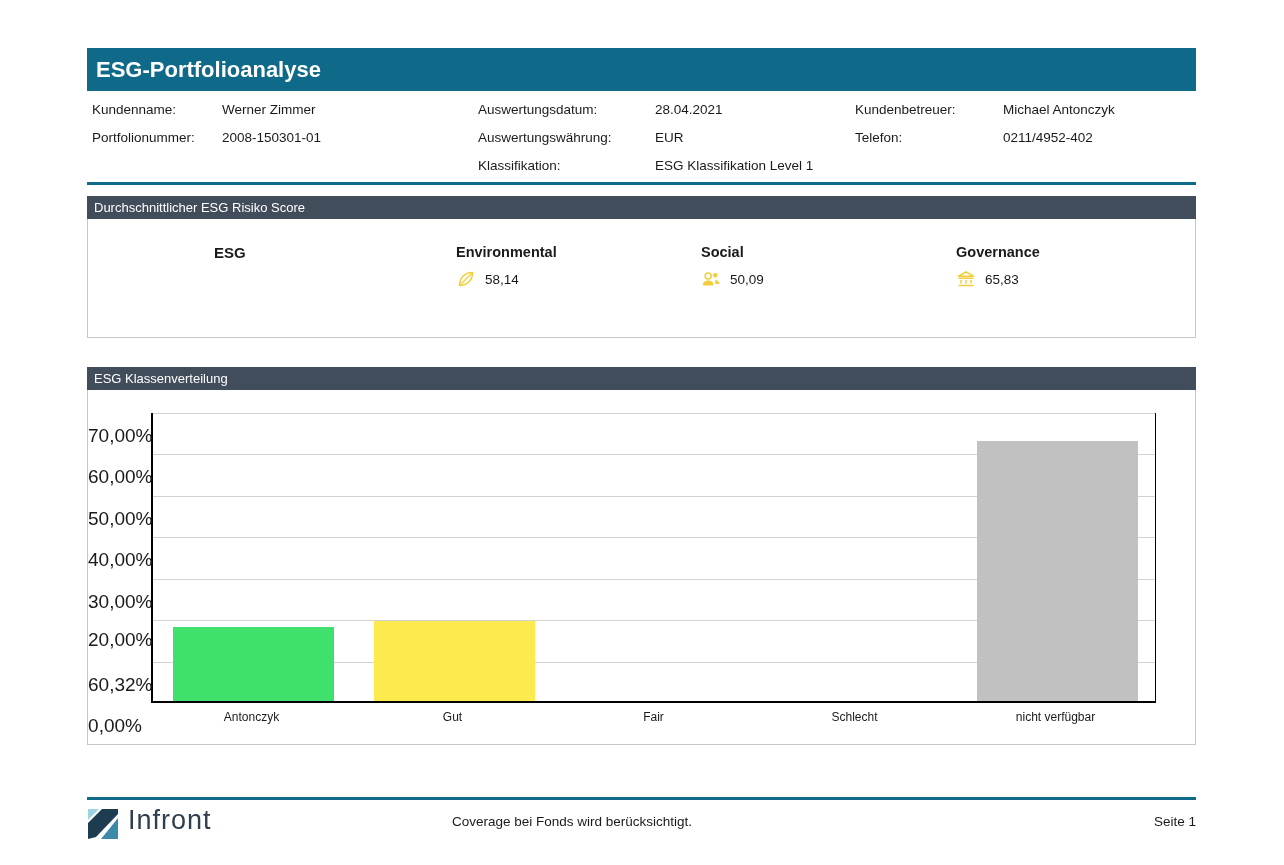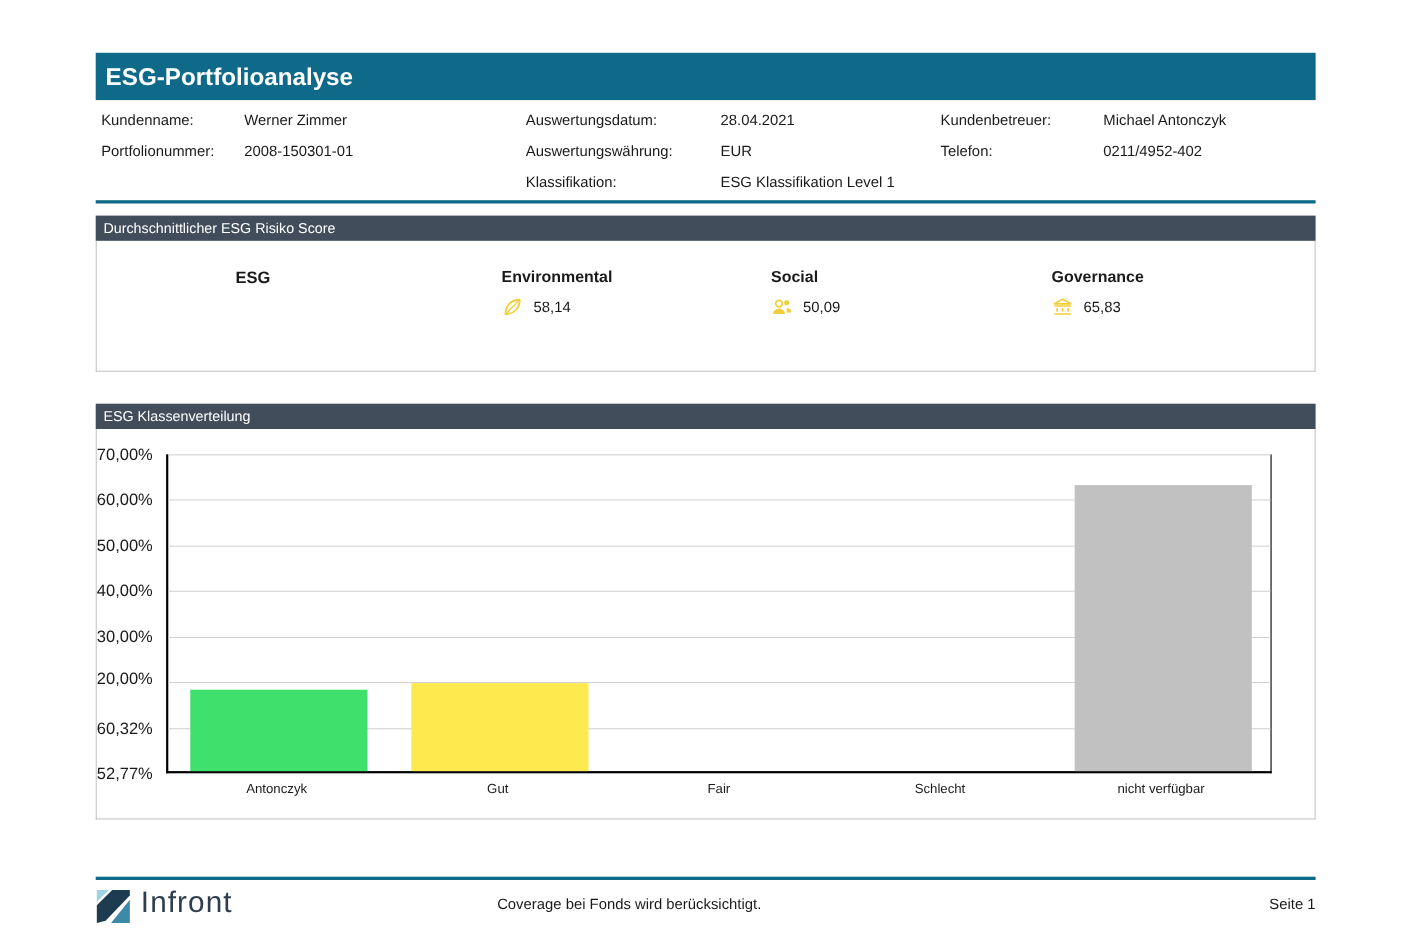--- a/index.html
+++ b/index.html
@@ -53,21 +53,21 @@
   .pillar-value { font-size:13.5px; }
   .pillar-row svg { display:block; }
 
   
   .plot {
     position:absolute; left:63px; top:23px; width:1005px; height:290px;
     border-left:2px solid #000; border-bottom:2px solid #000; border-right:1px solid #000;
   }
   .gridline { position:absolute; left:0; width:100%; height:1px; background:#d3d3d3; }
   .bar { position:absolute; bottom:0; }
-  .ylab { position:absolute; left:0; width:54px; text-align:left; font-size:15px; }
+  .ylab { position:absolute; left:0; width:54px; text-align:center; font-size:19px;margin-top:20px; }
   .xlab { position:absolute; top:320px; width:201px; text-align:center; font-size:12px; }
 
   
   .footer-line { position:absolute; left:87px; top:797px; width:1109px; height:3px; background:var(--teal); }
   .logo { position:absolute; left:86px; top:807px; }
   .wordmark {
     position:absolute; left:128px; top:805px; font-size:27px; color:var(--navy); letter-spacing:1px;
   }
   .footer-note { position:absolute; left:0; top:814px; width:1144px; text-align:center; font-size:13.5px; }
   .page-num { position:absolute; left:996px; top:814px; width:200px; text-align:right; font-size:13.5px; }
@@ -169,21 +169,21 @@
         <div class="bar" style="left: 221px; width: 161px; height: 80.3714px; background: rgb(252, 234, 79);"></div>
         <div class="bar" style="left: 824px; width: 161px; height: 260.171px; background: rgb(193, 193, 193);"></div>
       </div>
   <div class="ylab" style="top: 15px;">70,00%</div>
       <div class="ylab" style="top: 56.4286px;">60,00%</div>
       <div class="ylab" style="top: 97.8571px;">50,00%</div>
       <div class="ylab" style="top: 139.286px;">40,00%</div>
       <div class="ylab" style="top: 180.714px;">30,00%</div>
       <div class="ylab" style="top: 219px;">20,00%</div>
       <div class="ylab" style="top: 263.571px;">60,32%</div>
-      <div class="ylab" style="top: 305px;">52,77%</div>
+      <div class="ylab" style="top: 305px;">0,00%</div>
       <div class="xlab" style="left: 63px;">Antonczyk</div>
       <div class="xlab" style="left: 264px;">Gut</div>
       <div class="xlab" style="left: 465px;">Fair</div>
       <div class="xlab" style="left: 666px;">Schlecht</div>
       <div class="xlab" style="left: 867px;">nicht verfügbar</div>
     </div>
 </section>
 
 <div class="footer-line"></div>
 <svg class="logo" width="34" height="34" viewBox="0 0 34 34">

